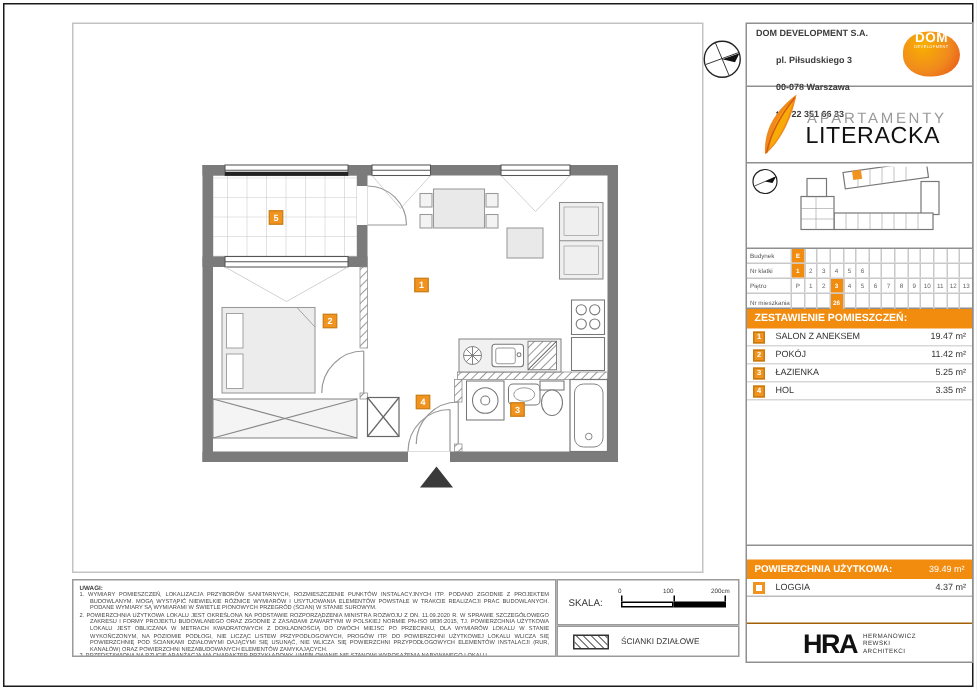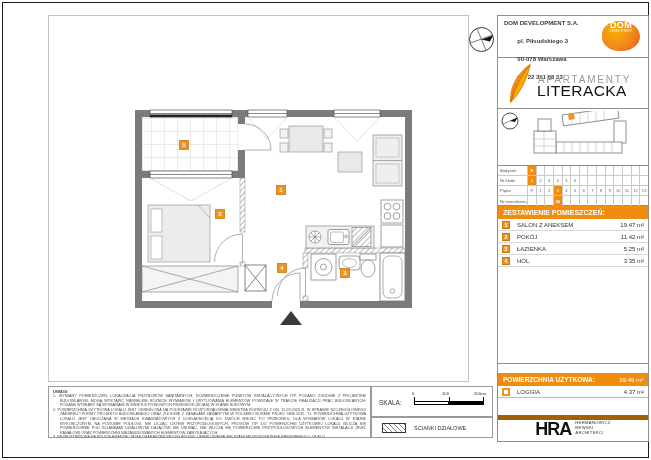--- a/index.html
+++ b/index.html
@@ -41,21 +41,21 @@
   .chip{width:8px;height:8px;background:var(--chip);border:1px solid #c87a10;box-sizing:border-box;
         color:#fff;font-size:5px;font-weight:bold;display:flex;align-items:center;justify-content:center;flex:0 0 auto;}
   .room-name{font-size:6px;color:#333;margin-left:7px;flex:1;}
   .room-area{font-size:6px;color:#333;}
   .sec-sum{top:357px;height:25px;}
   .sum-bar{height:13px;background:var(--accent);display:flex;align-items:center;justify-content:space-between;
            padding:0 5px;color:#fff;font-weight:bold;font-size:6.5px;}
   .sum-bar .val{font-weight:normal;font-size:6px;}
   .loggia-row{display:flex;align-items:center;height:12px;box-sizing:border-box;border-bottom:1px solid #bbb;padding:0 4px;}
   .chip-hollow{width:8px;height:8px;box-sizing:border-box;border:2px solid var(--chip);background:#fff;flex:0 0 auto;}
-  .sec-hra{top:399px;height:26px;border-top:5px solid #a16207;display:flex;justify-content:center;}
+  .sec-hra{top:399px;height:26px;border-top:1px solid #a16207;display:flex;align-items:center;justify-content:center;}
   .hra-logo{font-size:18px;font-weight:bold;letter-spacing:-1px;color:#111;line-height:18px;}
   .hra-lines{margin-left:4px;font-size:4.2px;color:#333;line-height:5px;letter-spacing:.3px;}
 
   
   .notes-box{left:48px;top:386px;width:323px;height:52px;border:1px solid #9a9a9a;box-sizing:border-box;
              padding:2px 4px;overflow:hidden;}
   .notes-title{font-size:4.2px;font-weight:bold;color:#444;line-height:5px;}
   .note{font-size:3.8px;color:#4a4a4a;line-height:4.6px;text-align:justify;padding-left:7px;text-indent:-7px;}
   .scale-box{left:371px;top:386px;width:122px;height:31px;border:1px solid #9a9a9a;box-sizing:border-box;}
   .scale-label{position:absolute;left:7px;top:12px;font-size:6.5px;color:#333;}

